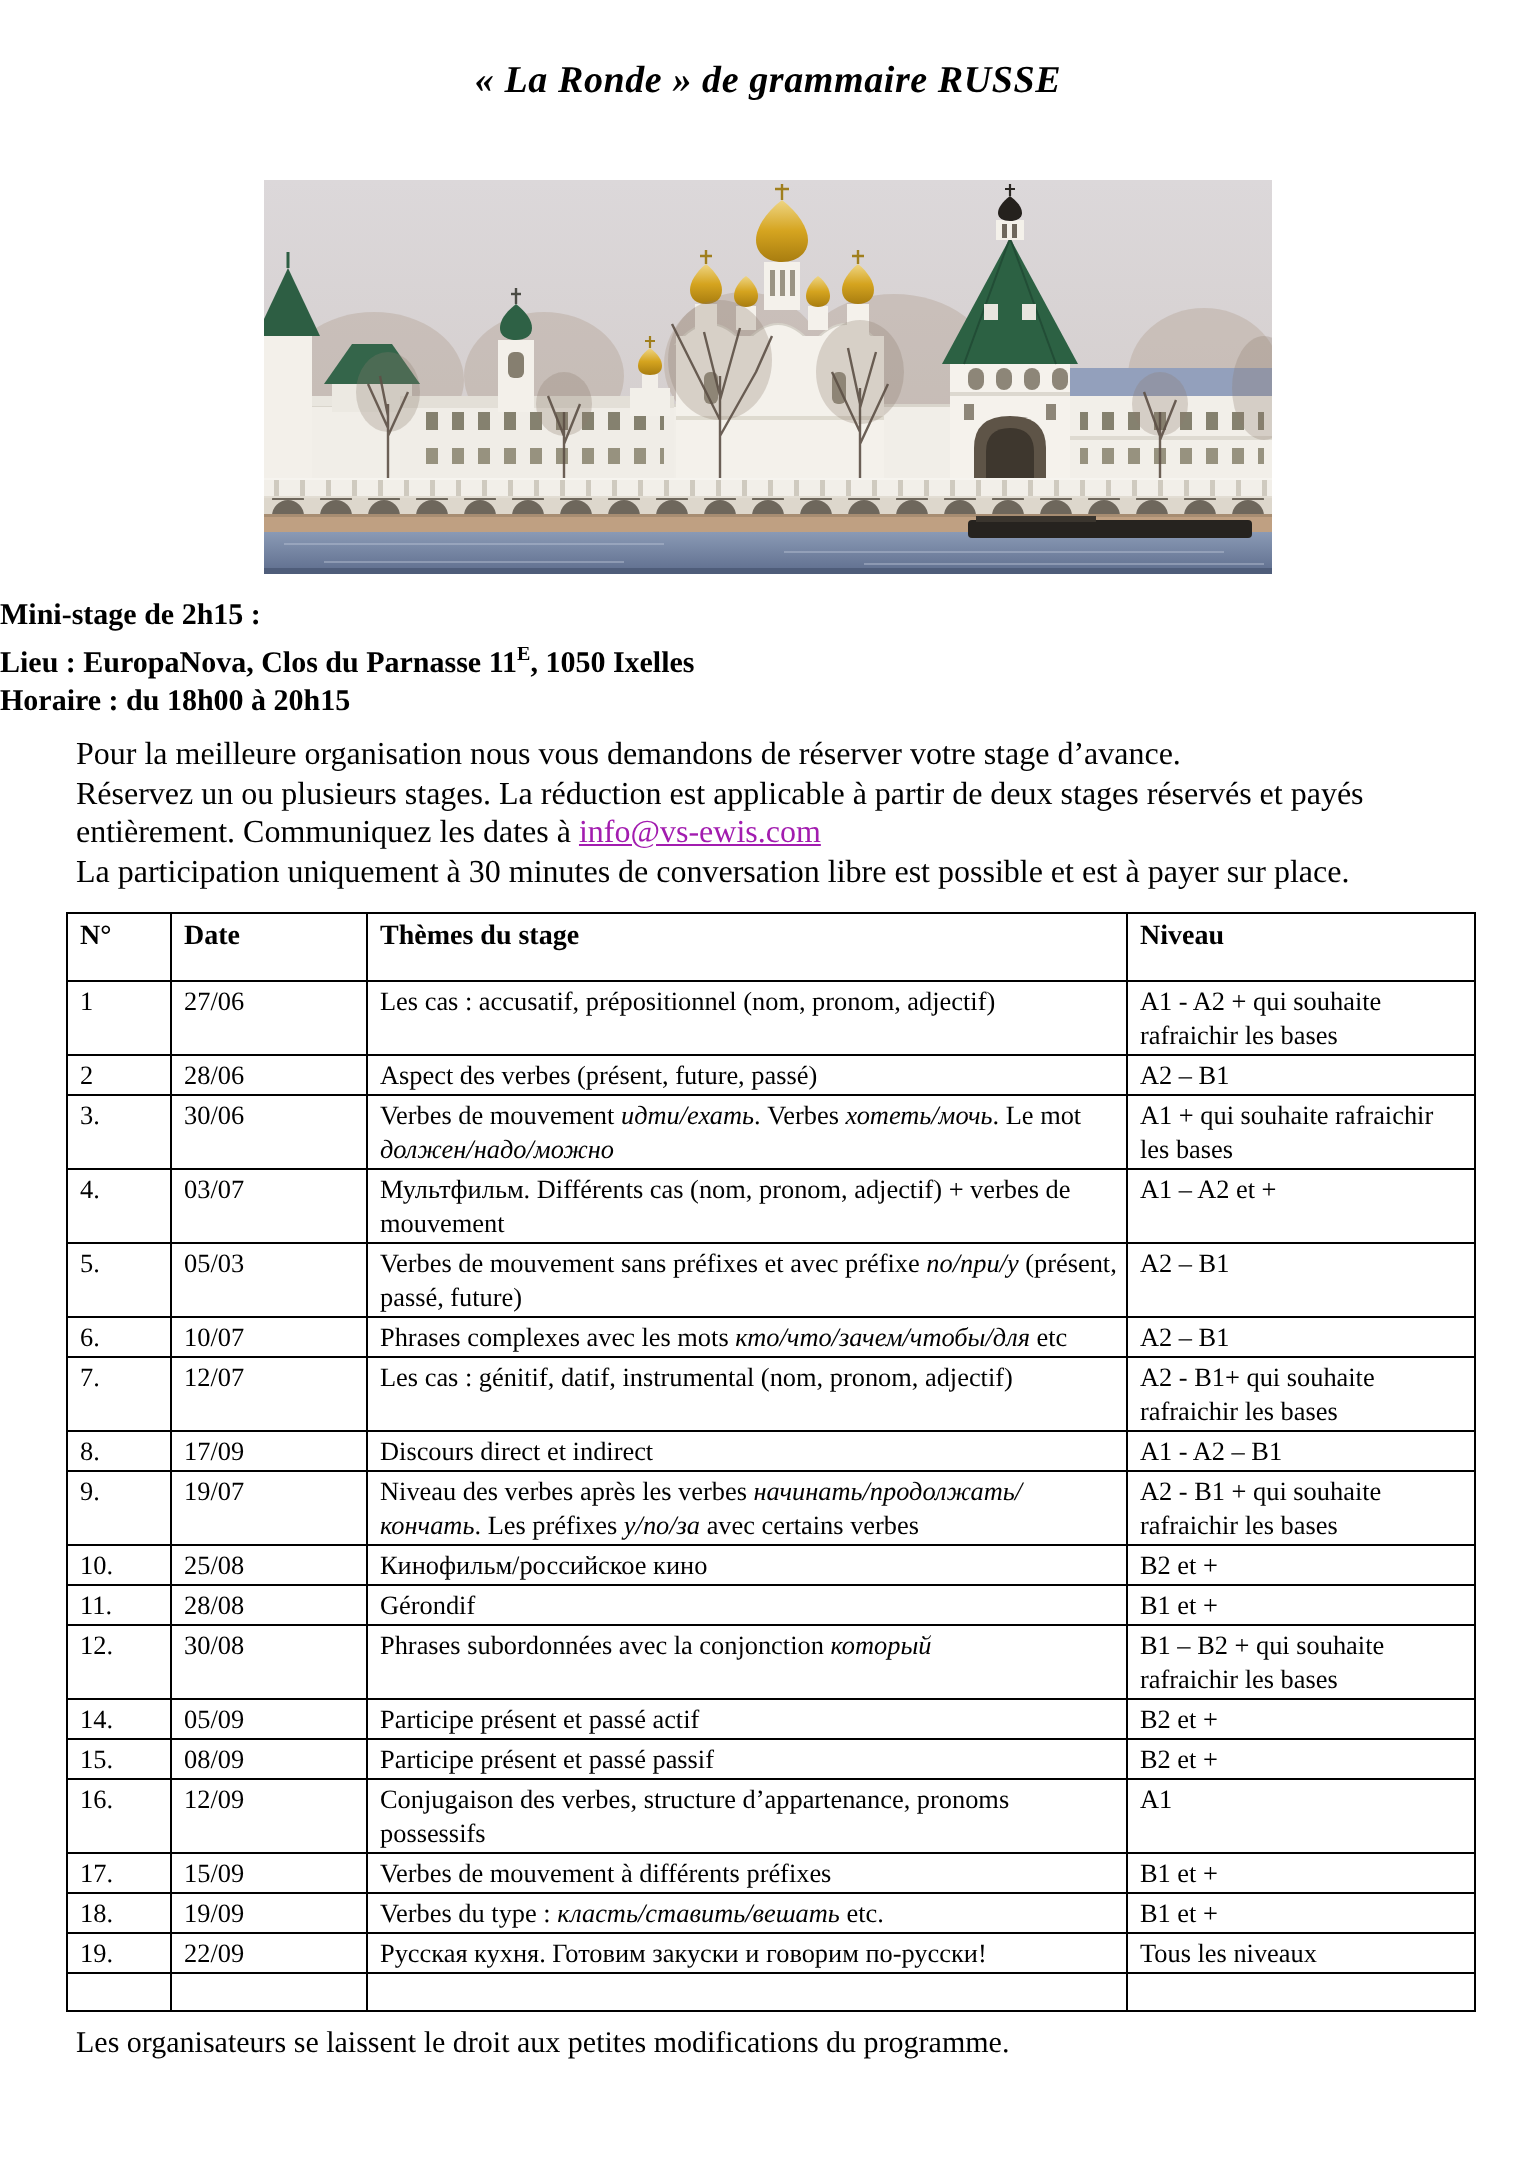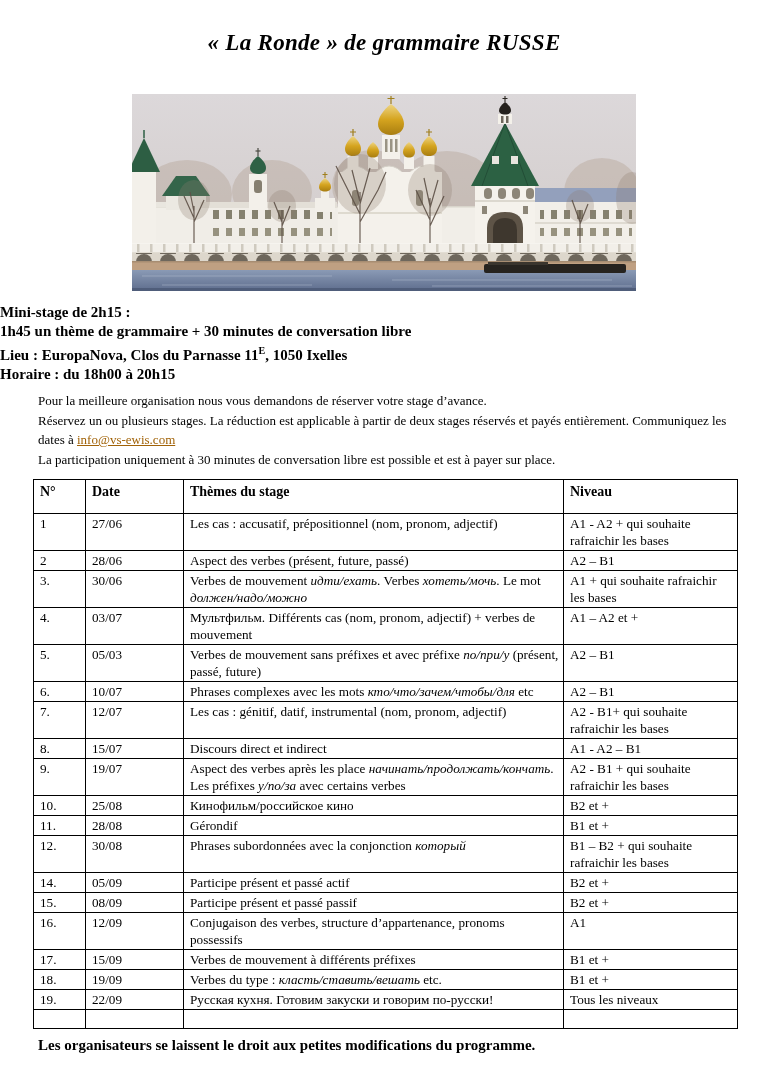--- a/index.html
+++ b/index.html
@@ -3,48 +3,48 @@
 <meta charset="utf-8">
 <style>
   html,body{margin:0;padding:0;}
   body{
     width:768px;height:1082px;overflow:hidden;background:#ffffff;color:#000;
     font-family:"Liberation Serif","DejaVu Serif",serif;
     position:relative;
   }
   .title{
     margin:30px 0 0 0;text-align:center;
-    font-size:23px;font-weight:bold;font-style:italic;letter-spacing:.3px;
+    font-size:19px;font-weight:bold;font-style:italic;letter-spacing:.3px;
   }
   .photo{width:504px;height:197px;margin:38px auto 0;}
   .photo svg{display:block;}
   .info{
     margin-top:12px;text-align:left;font-weight:bold;
     font-size:15px;line-height:19px;
   }
   .info sup{font-size:10px;}
   .notes{
-    margin:7px 28px 0 38px;font-size:13px;line-height:19.5px;
-  }
-  a.email{color:#a16207;text-decoration:underline;cursor:pointer;}
+    margin:7px 28px 0 38px;font-size:16px;line-height:19.5px;
+  }
+  a.email{color:#a21caf;text-decoration:underline;cursor:pointer;}
   table.stage-table{
     margin:10px 0 0 33px;width:704px;border-collapse:collapse;table-layout:fixed;
     font-size:13.2px;
   }
   .stage-table col.c-num{width:52px;}
   .stage-table col.c-date{width:98px;}
   .stage-table col.c-theme{width:380px;}
   .stage-table col.c-niveau{width:174px;}
   .stage-table th,.stage-table td{
     border:1px solid #000;vertical-align:top;text-align:left;
     padding:1px 4px 1px 6px;line-height:17px;
   }
   .stage-table th{font-size:14px;padding-top:3px;padding-bottom:13px;}
   .stage-table tbody tr:last-child td{height:16px;}
-  .footer{margin:8px 12px 0 38px;font-weight:bold;font-size:15px;}
+  .footer{margin:8px 12px 0 38px;font-weight:normal;font-size:15px;}
 </style>
 </head>
 <body>
 
 <div class="page">
 
   <h1 class="title">« La Ronde »  de grammaire RUSSE</h1>
 
   <div class="photo">
     <svg width="504" height="197" viewBox="0 0 504 197" xmlns="http://www.w3.org/2000/svg">
@@ -189,21 +189,20 @@
         <path d="M10 182 H200 M260 186 H480 M30 191 H180 M300 192 H500"></path>
       </g>
       <rect x="352" y="170" width="142" height="9" rx="2" fill="#26231f"></rect>
       <rect x="356" y="168" width="60" height="3" fill="#3a352e"></rect>
       <rect x="0" y="194" width="504" height="3" fill="#4f5d7a"></rect>
     </svg>
   </div>
 
   <div class="info">
     <div>Mini-stage de 2h15 :</div>
-    <div>1h45 un thème de grammaire + 30 minutes de conversation libre</div>
     <div><span>Lieu : EuropaNova, Clos du Parnasse 11</span><sup>E</sup><span>, 1050 Ixelles</span></div>
     <div>Horaire : du 18h00 à 20h15</div>
   </div>
 
   <div class="notes">
     <div>Pour la meilleure organisation nous vous demandons de réserver votre stage d’avance.</div>
     <div><span>Réservez un ou plusieurs stages. La réduction est applicable à partir de deux stages réservés et payés entièrement. Communiquez les dates à </span><a class="email" href="#">info@vs-ewis.com</a></div>
     <div>La participation uniquement à 30 minutes de conversation libre est possible et est à payer sur place.</div>
   </div>
 
@@ -260,28 +259,28 @@
           <td>A2 – B1</td>
         </tr>
         <tr>
           <td>7.</td>
           <td>12/07</td>
           <td><span>Les cas : génitif,  datif, instrumental  (nom, pronom, adjectif)</span></td>
           <td>A2 - B1+ qui souhaite rafraichir les bases</td>
         </tr>
         <tr>
           <td>8.</td>
-          <td>15/07</td>
+          <td>17/09</td>
           <td><span>Discours direct et indirect</span></td>
           <td>A1 - A2 – B1</td>
         </tr>
         <tr>
           <td>9.</td>
           <td>19/07</td>
-          <td><span>Aspect des verbes après les place </span><i>начинать/продолжать/кончать</i><span>. Les préfixes </span><i>у/по/за</i><span> avec certains verbes</span></td>
+          <td><span>Niveau des verbes après les verbes </span><i>начинать/продолжать/кончать</i><span>. Les préfixes </span><i>у/по/за</i><span> avec certains verbes</span></td>
           <td>A2 - B1 + qui souhaite rafraichir les bases</td>
         </tr>
         <tr>
           <td>10.</td>
           <td>25/08</td>
           <td><span>Кинофильм/российское кино</span></td>
           <td>B2 et +</td>
         </tr>
         <tr>
           <td>11.</td>

